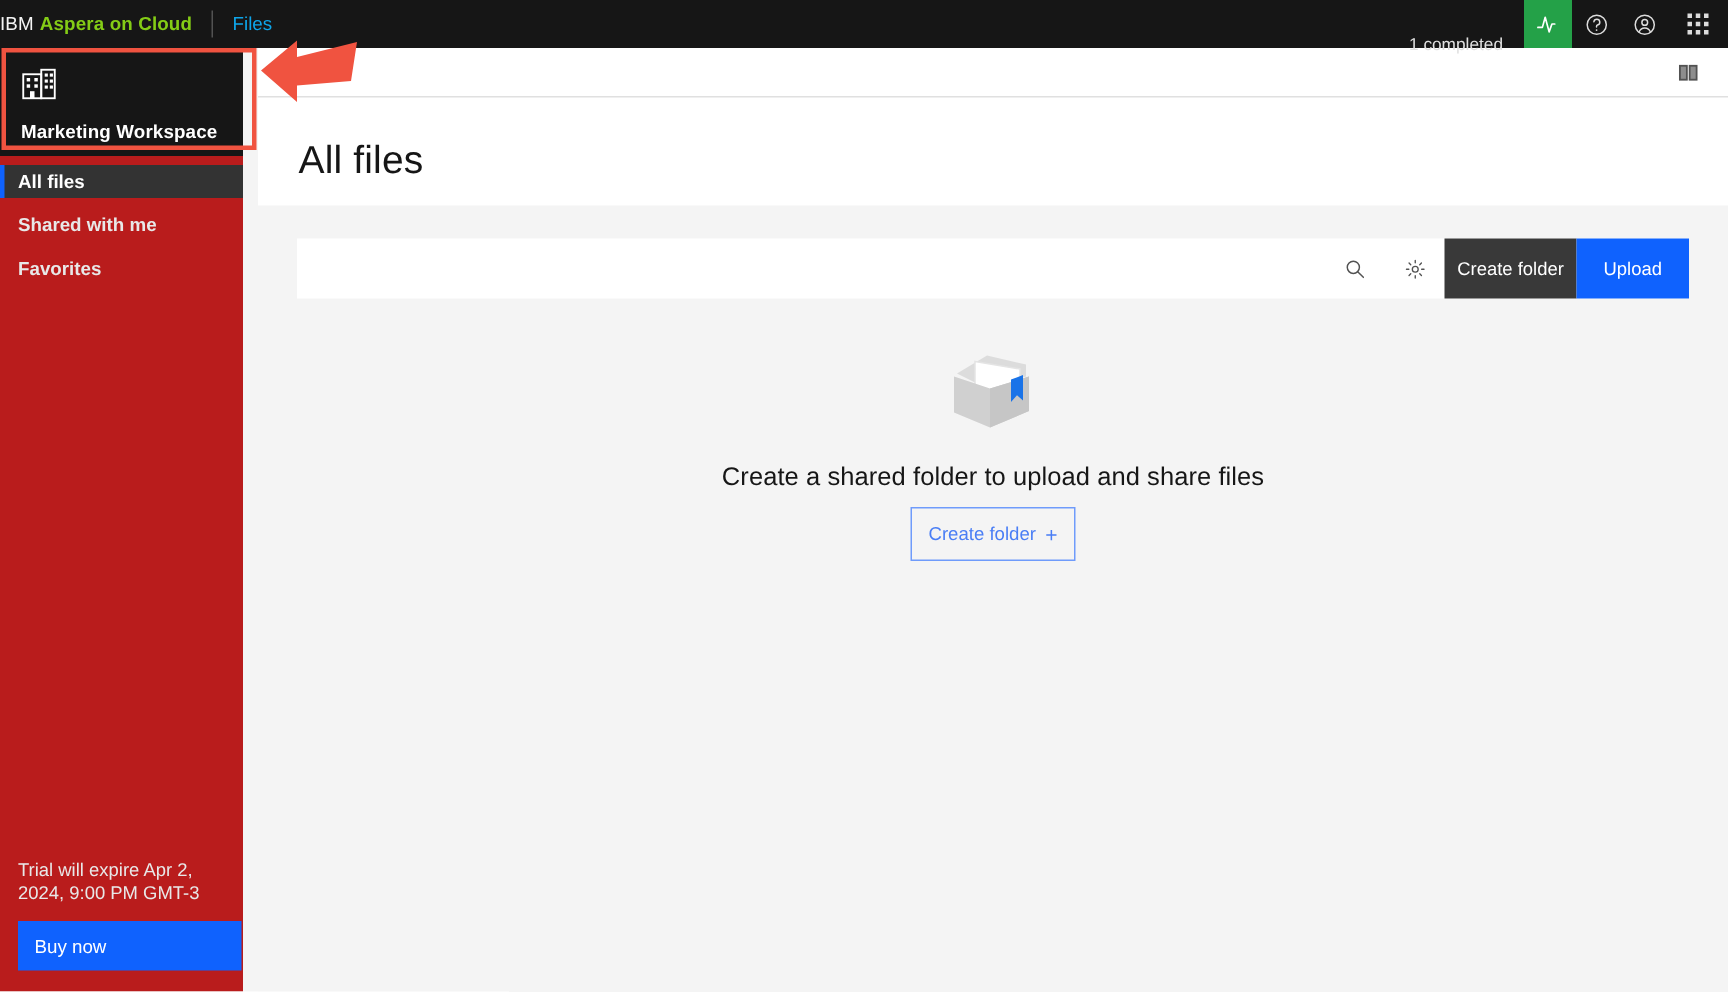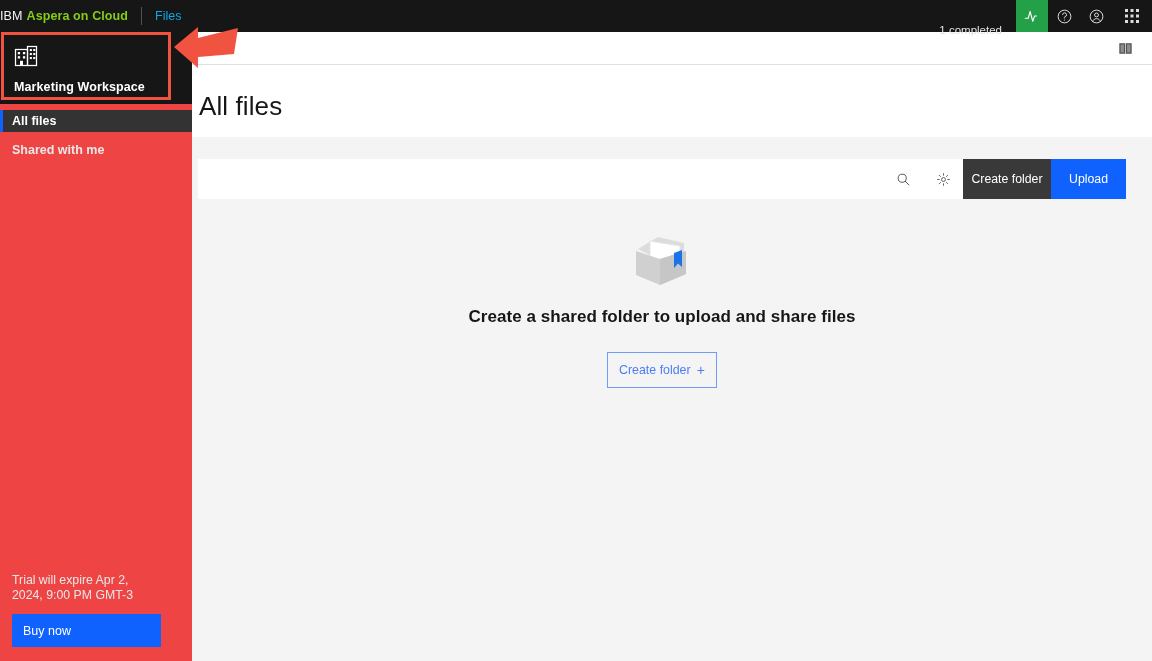--- a/index.html
+++ b/index.html
@@ -81,23 +81,23 @@
     width: 32px;
     background: #24a148;
   }
   .hdr-icon-btn.grid { width: 40px; }
   .hdr-icon-btn svg { display: block; }
 
   
   .sidebar {
     position: absolute;
     top: 32px; left: 0;
-    width: 192px;
+    width: 162px;
     height: 629px;
-    background: #ef4444;
+    background: #b91c1c;
     z-index: 20;
   }
   .workspace {
     position: relative;
     height: 72px;
     padding: 12px 14px 0 14px;
     background: #161616;
     cursor: pointer;
   }
   .workspace-icon { margin-bottom: 8px; }
@@ -256,24 +256,24 @@
   
   .empty-state {
     margin-top: 30px;
     display: flex;
     flex-direction: column;
     align-items: center;
   }
   .empty-folder-art { margin-bottom: 12px; }
   .empty-text {
     font-size: 17px;
-    font-weight: 700;
+    font-weight: 400;
     color: #161616;
     letter-spacing: .05px;
-    margin-bottom: 25px;
+    margin-bottom: 10px;
   }
   .btn-create-folder-outline {
     width: 110px;
     height: 36px;
     background: transparent;
     border: 1px solid #6f9bfb;
     color: #4a7ef5;
     font-size: 12.4px;
     font-family: "Liberation Sans", sans-serif;
     display: flex;
@@ -378,20 +378,23 @@
 
     <div class="nav-list">
       <div class="nav-item active">
         <span>All files</span>
       </div>
       <div class="nav-gap"></div>
       <div class="nav-item">
         <span>Shared with me</span>
       </div>
       <div class="nav-gap"></div>
+      <div class="nav-item">
+        <span>Favorites</span>
+      </div>
     </div>
 
     <div class="trial-box">
       <div class="trial-text">Trial will expire Apr 2, 2024, 9:00 PM GMT-3</div>
       <button class="buy-now">Buy now</button>
     </div>
   </div>
 
   <div class="main">
 

